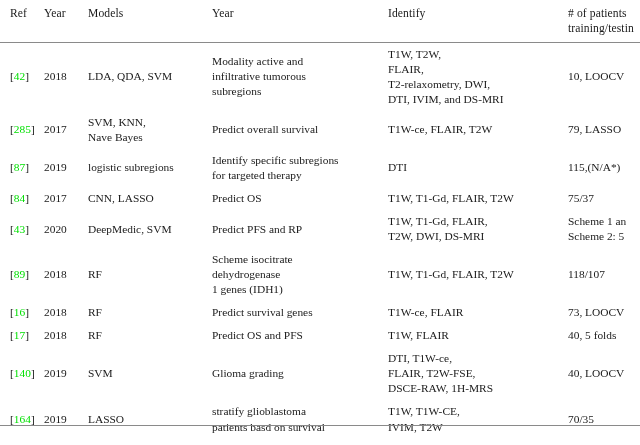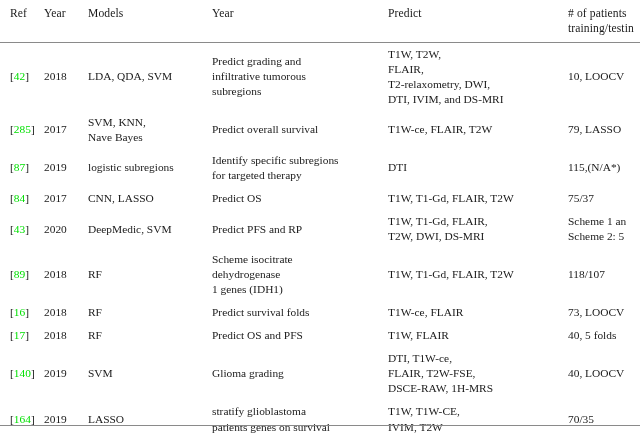--- a/index.html
+++ b/index.html
@@ -94,41 +94,41 @@
       <col class="c-task">
         <col class="c-modality">
         <col class="c-patients">
     </colgroup>
     <thead>
       <tr>
         <th class="h-ref">Ref</th>
         <th>Year</th>
         <th>Models</th>
         <th>Year</th>
-        <th>Predict</th>
+        <th>Identify</th>
         <th class="h-patients">
           <span class="lines">
             <span class="clip"># of patients</span>
             <span class="clip">training/testing</span>
           </span>
         </th>
       </tr>
     </thead>
     <tbody id="tbody">
         <tr>
           <td class="t-ref"><span class="brk">[</span><span class="refnum">42</span><span class="brk">]</span></td>
           <td class="t-year">2018</td>
           <td>
             <span class="lines">
               <span>LDA, QDA, SVM</span>
             </span>
           </td>
           <td>
             <span class="lines">
-              <span>Predict grading and</span>
+              <span>Modality active and</span>
               <span>infiltrative tumorous</span>
               <span>subregions</span>
             </span>
           </td>
           <td>
             <span class="lines">
               <span>T1W, T2W,</span>
               <span>FLAIR,</span>
               <span>T2-relaxometry, DWI,</span>
               <span>DTI, IVIM, and DS-MRI</span>
@@ -269,21 +269,21 @@
         <tr>
           <td class="t-ref"><span class="brk">[</span><span class="refnum">16</span><span class="brk">]</span></td>
           <td class="t-year">2018</td>
           <td>
             <span class="lines">
               <span>RF</span>
             </span>
           </td>
           <td>
             <span class="lines">
-              <span>Predict survival folds</span>
+              <span>Predict survival genes</span>
             </span>
           </td>
           <td>
             <span class="lines">
               <span>T1W-ce, FLAIR</span>
             </span>
           </td>
           <td>
             <span class="lines">
               <span class="clip">73, LOOCV</span>
@@ -344,21 +344,21 @@
           <td class="t-ref"><span class="brk">[</span><span class="refnum">164</span><span class="brk">]</span></td>
           <td class="t-year">2019</td>
           <td>
             <span class="lines">
               <span>LASSO</span>
             </span>
           </td>
           <td>
             <span class="lines">
               <span>stratify glioblastoma</span>
-              <span>patients genes on survival</span>
+              <span>patients basd on survival</span>
             </span>
           </td>
           <td>
             <span class="lines">
               <span>T1W, T1W-CE,</span>
               <span>IVIM, T2W</span>
             </span>
           </td>
           <td>
             <span class="lines">

